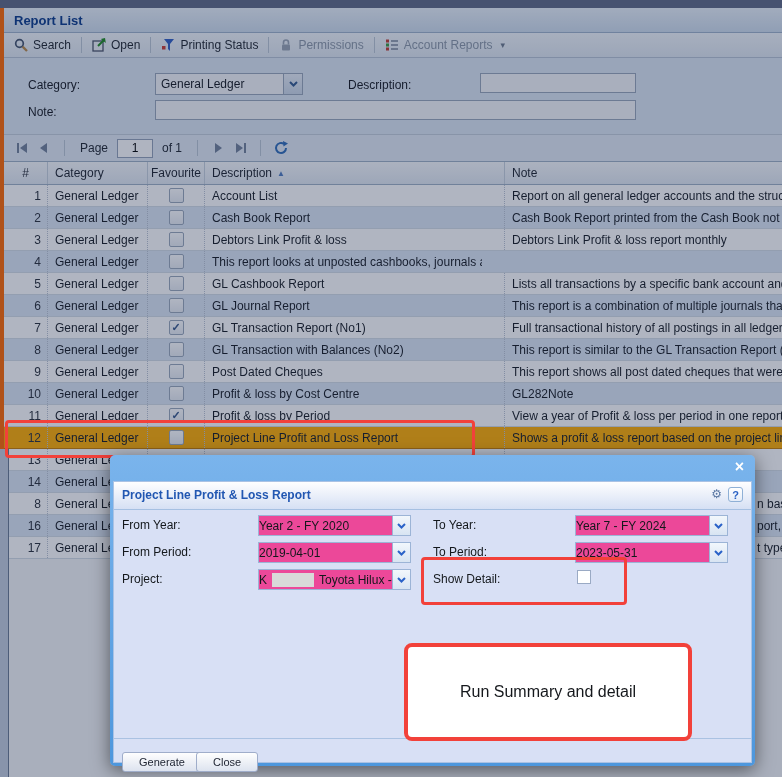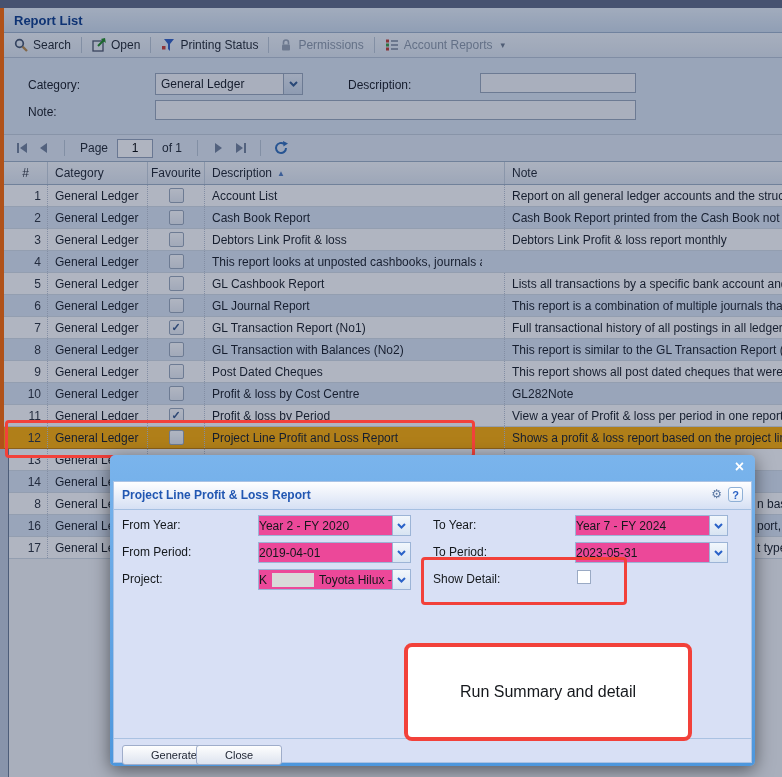--- a/index.html
+++ b/index.html
@@ -83,22 +83,22 @@
     border:1px solid #8fb0d6;border-radius:3px;color:#2a62c4;font-size:11px;font-weight:bold;text-align:center;line-height:14px;box-sizing:border-box}
   .dlg-body{position:absolute;left:0;right:0;top:28px;bottom:23px}
   .dl{position:absolute;font-size:12px;color:#14181c}
   .combo{position:absolute;width:153px;height:21px;background:#ec4899;border:1px solid #9cb4d6;box-sizing:border-box;
     font-size:12px;color:#14181c;display:flex;align-items:center;overflow:hidden}
   .combo .trig{position:absolute;right:0;top:0;bottom:0;width:17px;background:linear-gradient(#f2f7fc,#d8e4f2);
     border-left:1px solid #9cb4d6;display:flex;align-items:center;justify-content:center}
   .redact{display:inline-block;width:42px;height:14px;background:#d9d9d9;margin:0 5px;flex:none}
   .sd-cb{position:absolute;left:463px;top:60px;width:14px;height:14px;background:#ffffff;border:1px solid #9aaac4;box-sizing:border-box}
   .dlg-foot{position:absolute;left:0;right:0;bottom:0;height:23px;border-top:1px solid #aac2e2}
-  .dbtn{position:absolute;top:6px;height:20px;background:linear-gradient(#fefefe,#dde3ef);border:1px solid #9fadca;
-    border-radius:3px;font-size:11px;color:#1c2230;line-height:18px;padding:0 28px;box-sizing:border-box}
+  .dbtn{position:absolute;top:13px;height:20px;background:linear-gradient(#fefefe,#dde3ef);border:1px solid #9fadca;
+    border-radius:3px;font-size:11px;color:#1c2230;line-height:18px;padding:0 16px;box-sizing:border-box}
 </style>
 </head>
 <body>
 
 <div class="screen">
 
   <div class="abs top-strip"></div>
 
   <div class="abs titlebar">
     <div class="t">Report List</div>

